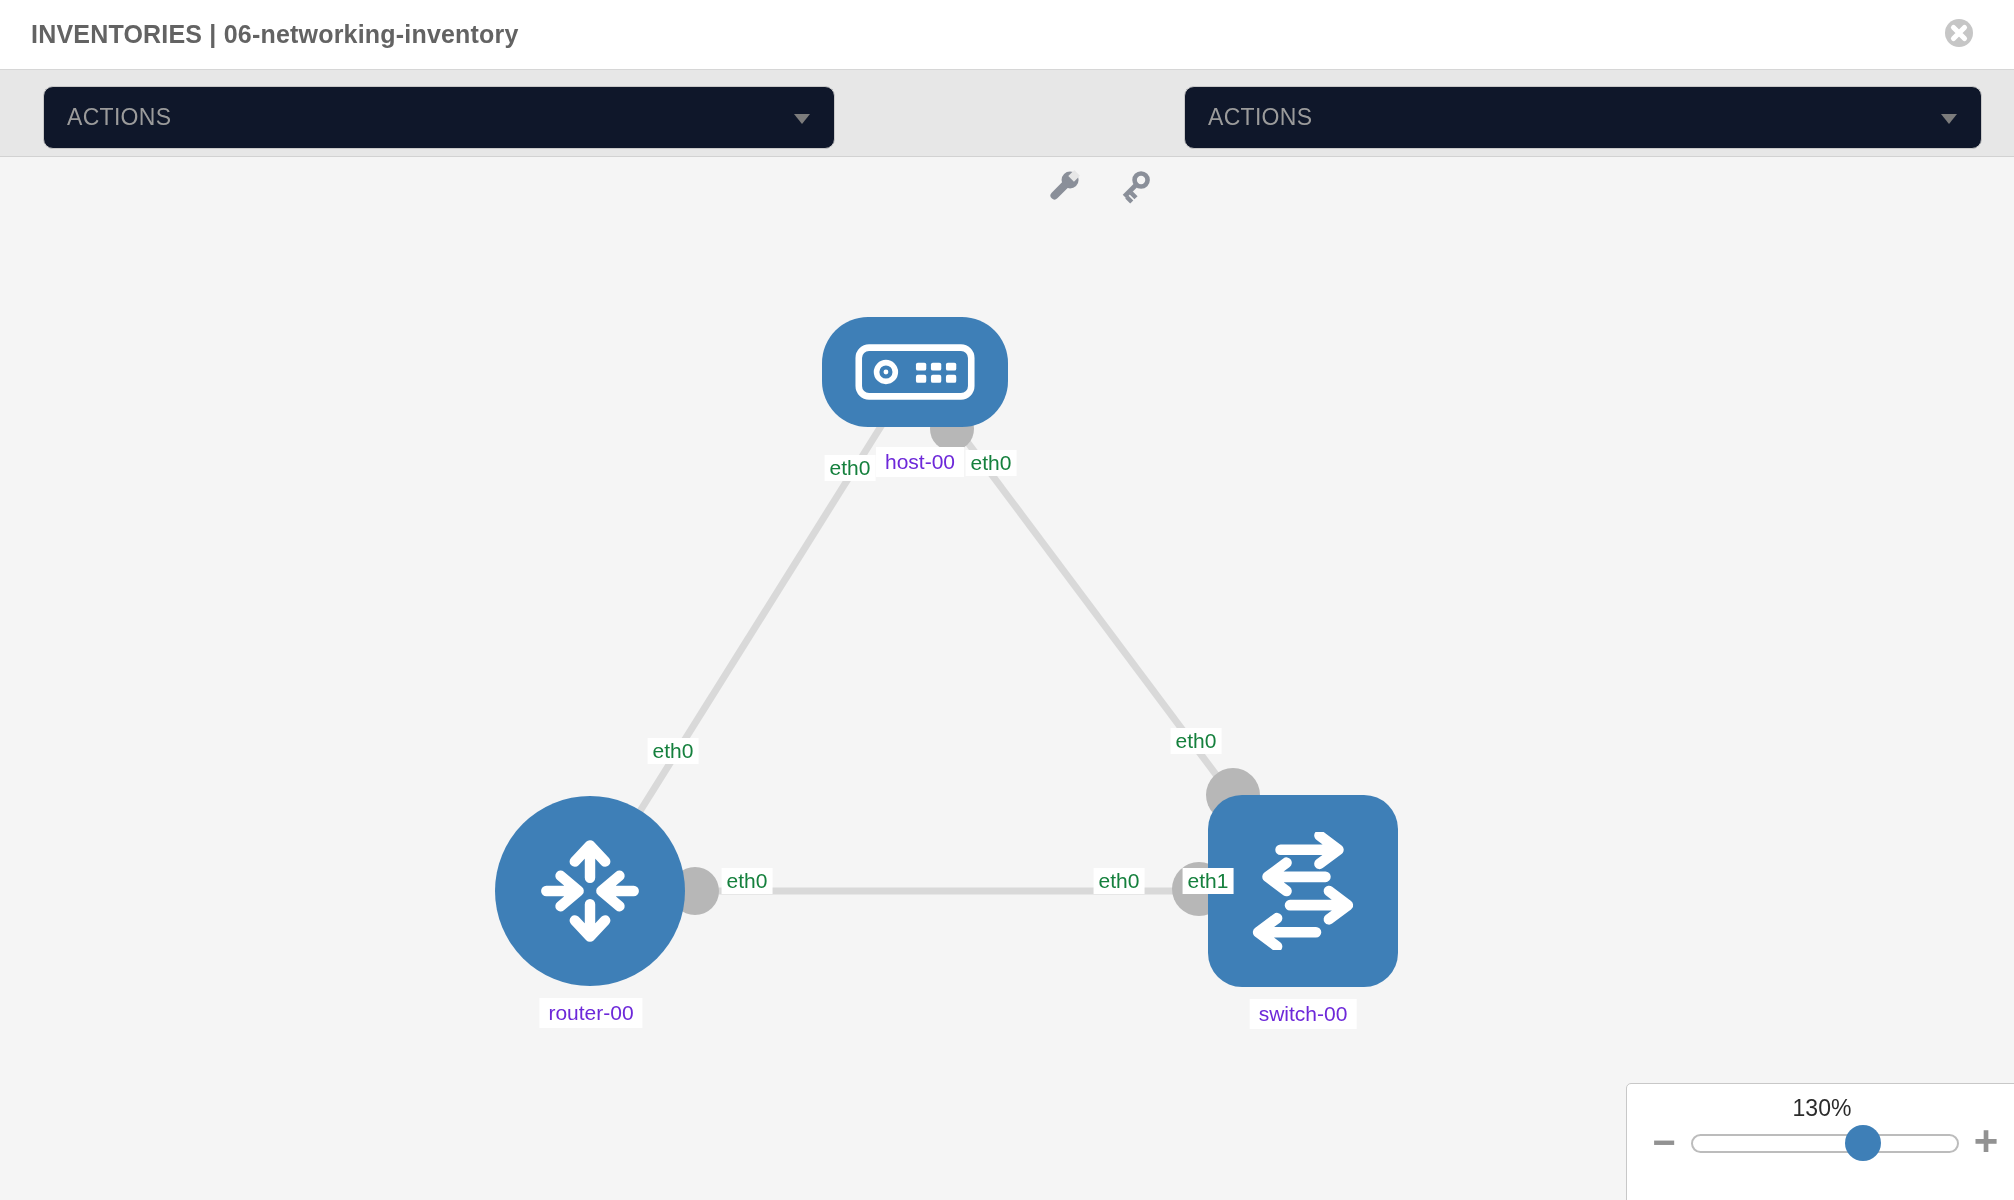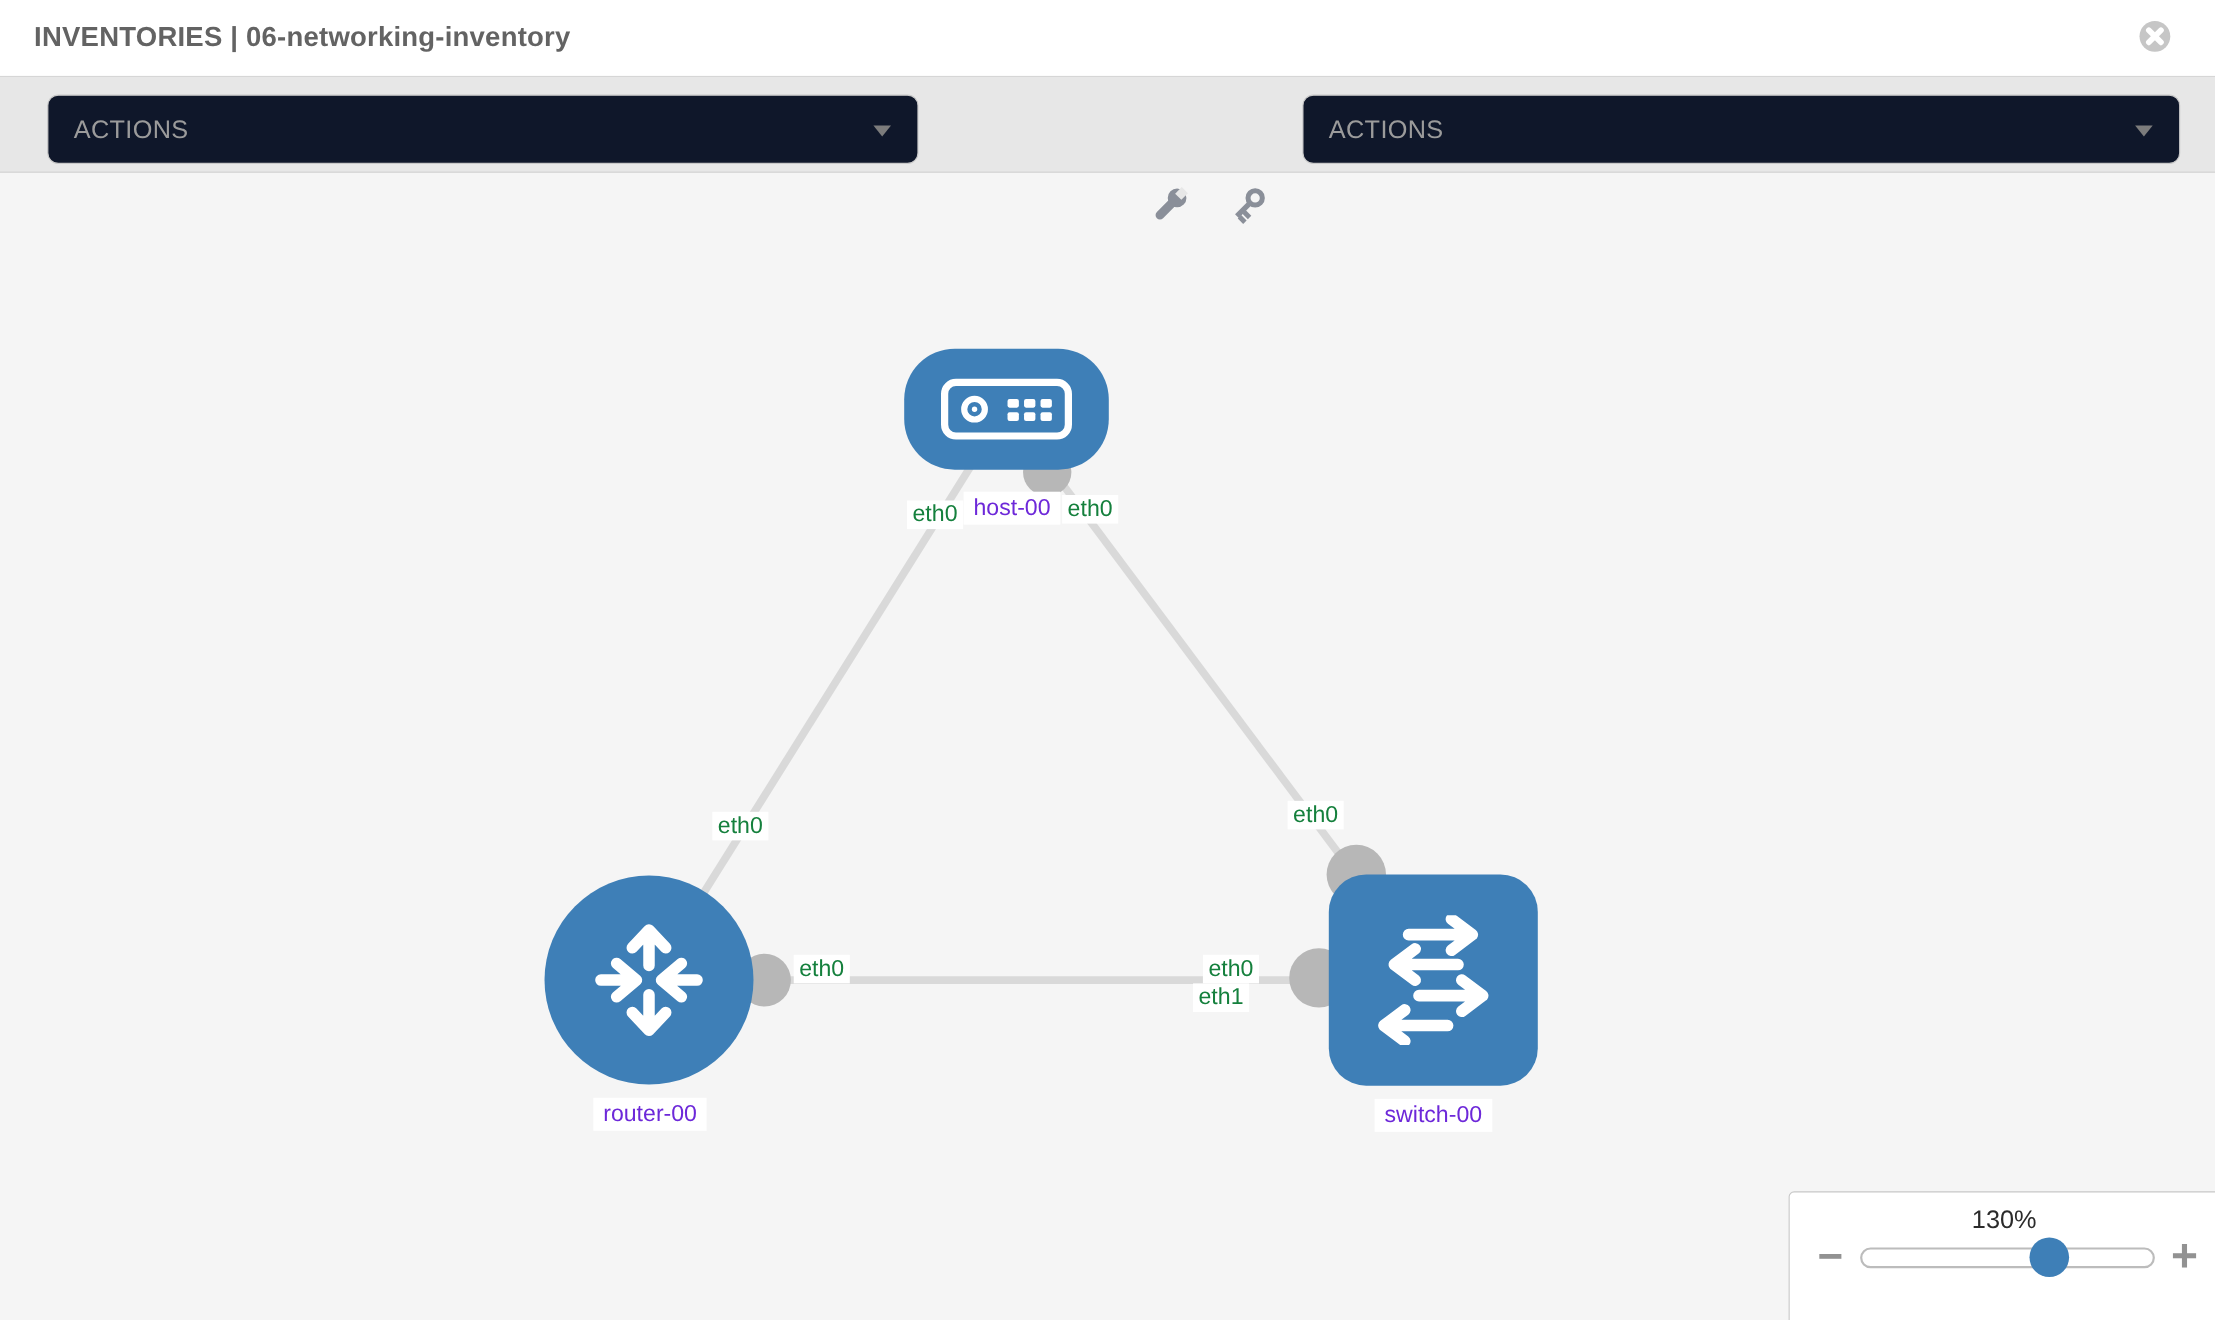--- a/index.html
+++ b/index.html
@@ -131,21 +131,21 @@
       <path d="M61 85 L15 85 M28 73 L12 85 L28 97"></path>
     </g>
   </svg>
     </div>
     <div class="iface-label" style="left: 850px; top: 468px;">eth0</div>
     <div class="iface-label" style="left: 991px; top: 463px;">eth0</div>
     <div class="iface-label" style="left: 673px; top: 751px;">eth0</div>
     <div class="iface-label" style="left: 1196px; top: 741px;">eth0</div>
     <div class="iface-label" style="left: 747px; top: 881px;">eth0</div>
     <div class="iface-label" style="left: 1119px; top: 881px;">eth0</div>
-    <div class="iface-label" style="left: 1110px; top: 881px; margin-top: 26px;">eth1</div>
+    <div class="iface-label" style="left: 1208px; top: 881px;">eth1</div>
     <div class="node-label" style="left: 920px; top: 462px;">host-00</div>
     <div class="node-label" style="left: 591px; top: 1013px; text-align: right;">router-00</div>
     <div class="node-label" style="left: 1303px; top: 1014px;">switch-00</div>
   </div>
 
 <div class="header">
   <div class="page-title">INVENTORIES | 06-networking-inventory</div>
   <button class="close-btn">
     <svg width="30" height="30" viewBox="0 0 30 30">
       <circle cx="15" cy="15" r="14" fill="#c6c6c6"></circle>

